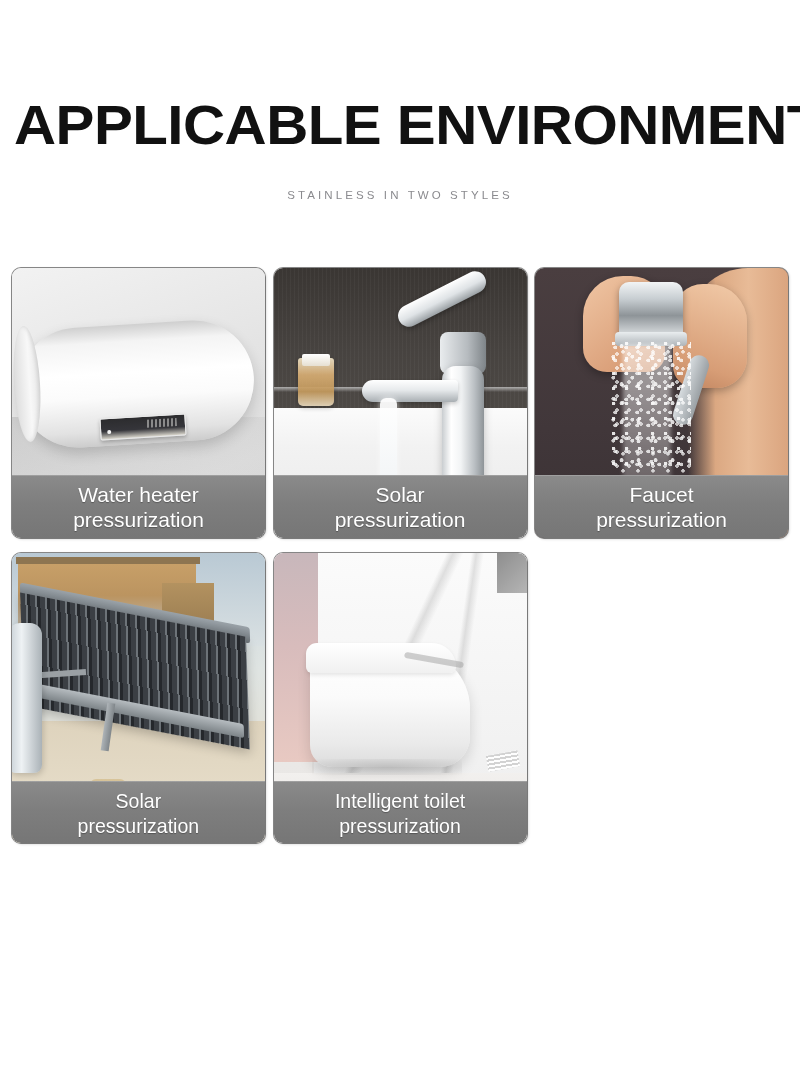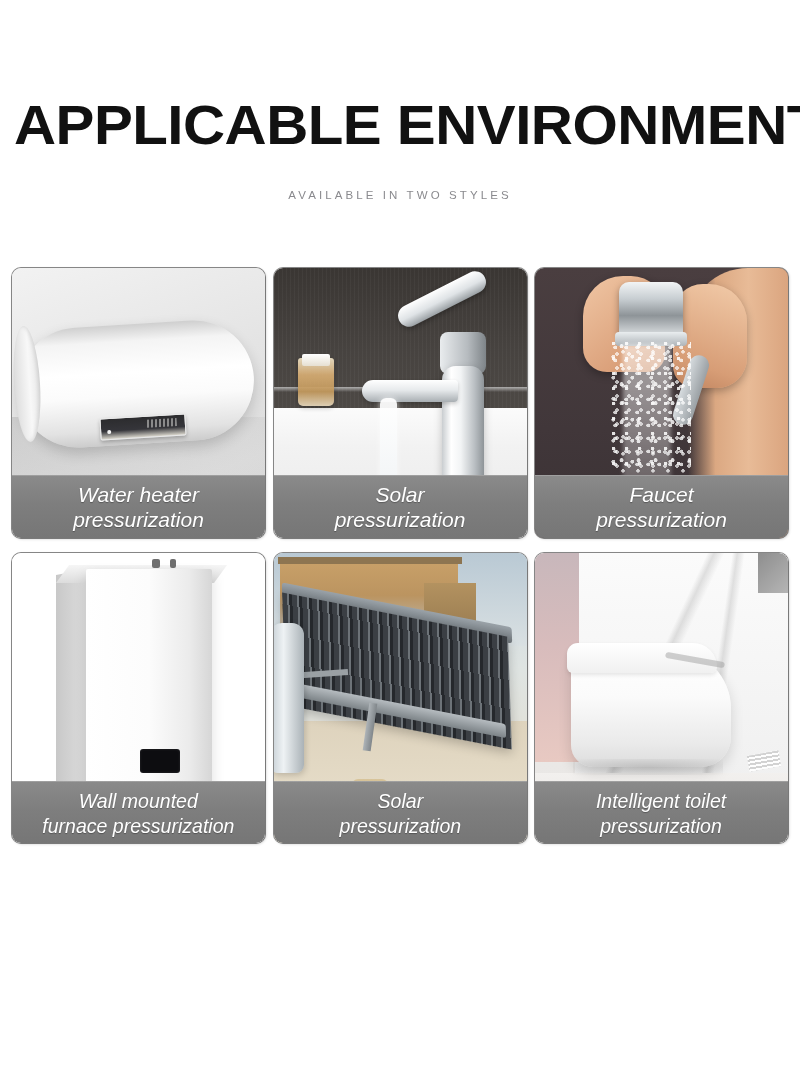--- a/index.html
+++ b/index.html
@@ -69,21 +69,20 @@
 
   .card {
     position: relative;
     width: 253px;
     height: 270px;
     border-radius: 9px;
     overflow: hidden;
     background: #e9e9e9;
     box-shadow: 0 0 0 1px rgba(40,40,40,0.55),
                 1px 1px 3px rgba(0,0,0,0.22);
-    font-style: italic;
   }
   .photo {
     position: absolute;
     inset: 0;
     overflow: hidden;
   }
   .caption {
     position: absolute;
     left: 0; right: 0; bottom: 0;
     height: 63px;
@@ -459,21 +458,21 @@
     transform: rotate(-10deg);
     opacity: .9;
   }
 </style>
 </head>
 <body>
 
 <div class="header">
   <div class="main-title">APPLICABLE ENVIRONMENT</div>
   <div class="subtitle-block">
-    <div class="subtitle-line">AVAILABLE IN TWO STYLES</div>
+    <div class="subtitle-line">STAINLESS IN TWO STYLES</div>
   </div>
 </div>
 
 <div class="grid">
 
   <div class="card">
     <div class="photo ph-heater">
       <div class="wall-shadow"></div>
       <div class="tank"></div>
       <div class="tank-cap"></div>
@@ -512,35 +511,20 @@
       <div class="head"></div>
       <div class="face"></div>
       <div class="handle"></div>
       <div class="spray-core"></div>
       <div class="spray"></div>
     </div>
     <div class="caption">Faucet
 pressurization</div>
   </div>
 
-  <div class="card row2">
-    <div class="photo ph-furnace">
-      <div class="unit-side"></div>
-      <div class="unit-top"></div>
-      <div class="unit"></div>
-      <div class="pipe1"></div>
-      <div class="pipe2"></div>
-      <div class="display"></div>
-      <div class="floor-shadow"></div>
-    </div>
-    <div class="caption">
-      <span>Wall mounted
-furnace pressurization</span>
-    </div>
-  </div>
 
   <div class="card row2">
     <div class="photo ph-solar">
       <div class="sky"></div>
       <div class="building"></div>
       <div class="building-roof"></div>
       <div class="bldg2"></div>
       <div class="roof-deck"></div>
       <div class="header-bar"></div>
       <div class="tubes"></div>

